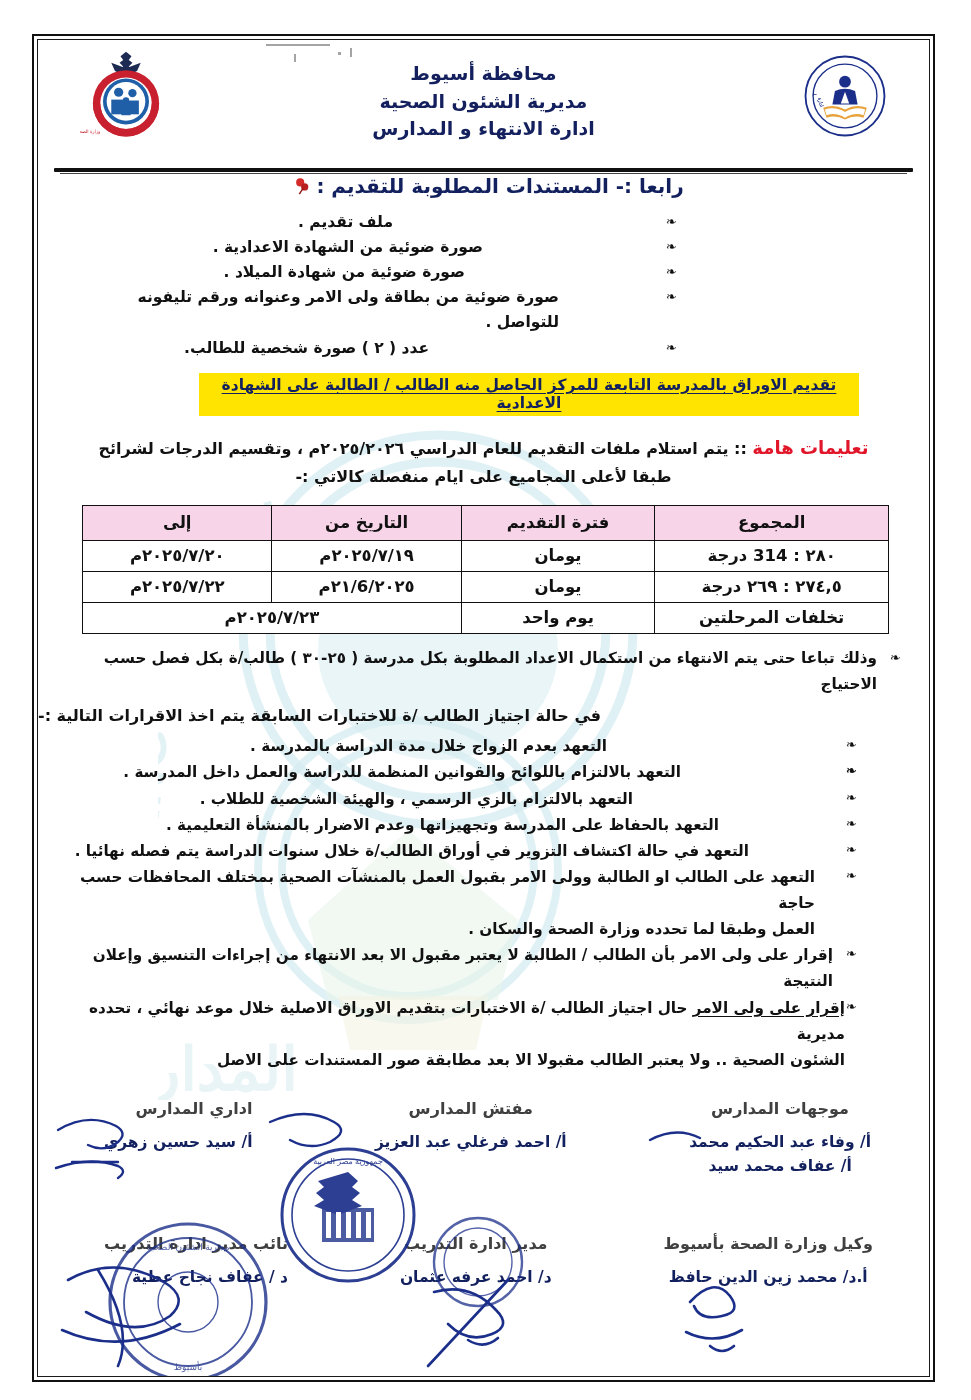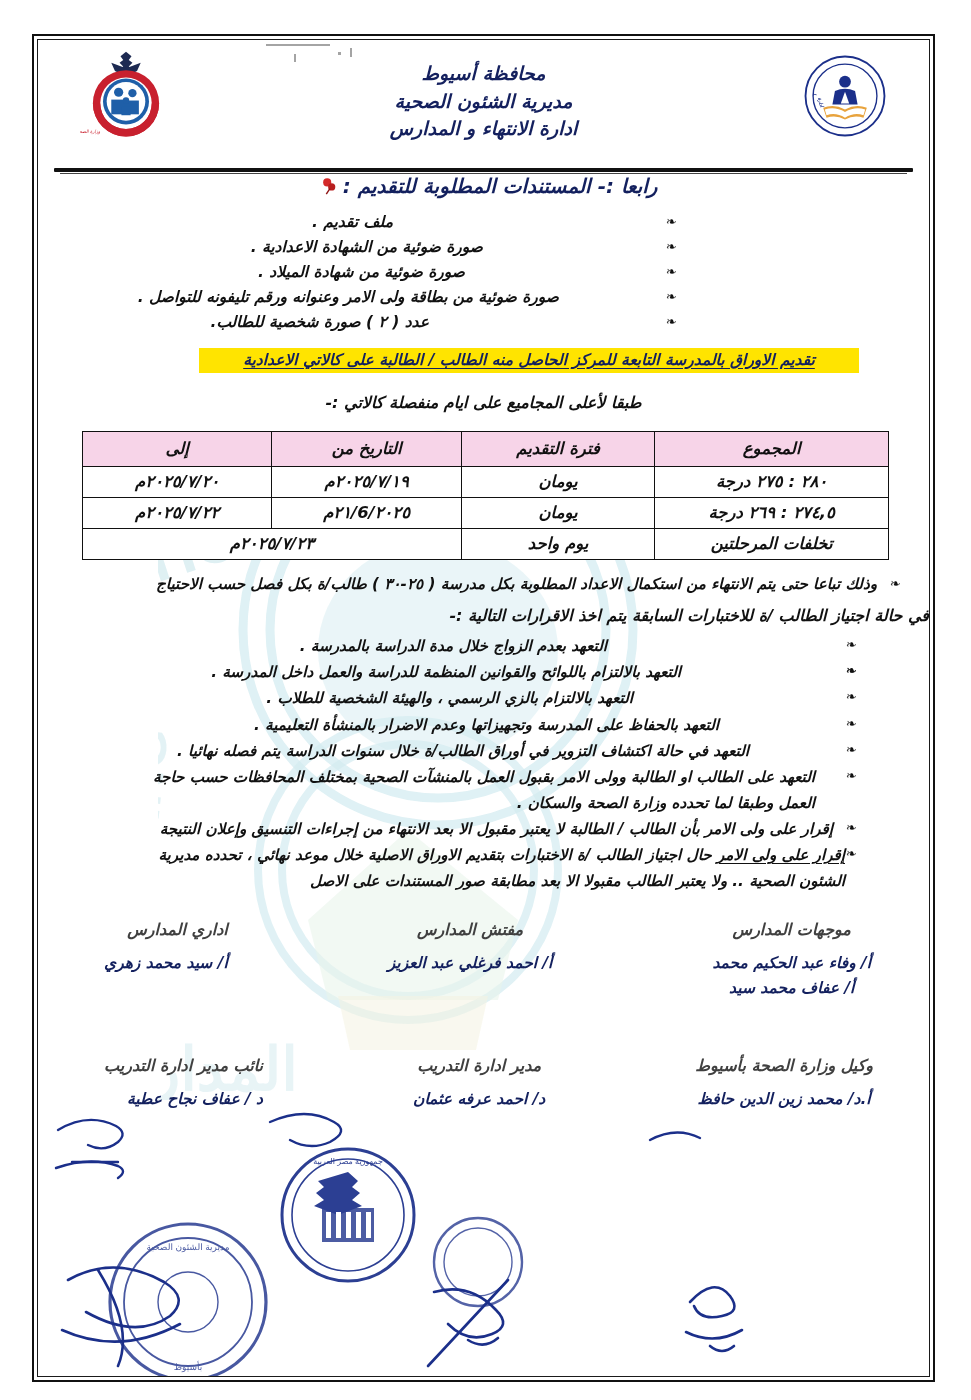--- a/index.html
+++ b/index.html
@@ -52,21 +52,20 @@
     width: 560px;
     height: 700px;
     pointer-events: none;
     opacity: .45;
     z-index: 0;
   }
 
   .content {
     position: relative;
     z-index: 2;
-    font-style: italic;
   }
 
   
   #header {
     position: relative;
     height: 110px;
     padding-top: 14px;
   }
   #header-titles {
     text-align: center;
@@ -217,21 +216,21 @@
   col.c-from { width: 23.5%; }
   col.c-to { width: 23.5%; }
 
   
   #notes {
     margin: 12px 26px 0 18px;
   }
   #notes li { font-size: 15.2px; line-height: 1.68; }
   #notes li.wide { padding-right: 26px; }
   .sub-heading {
-    text-align: right;
+    text-align: left;
     color: #111;
     font-weight: bold;
     font-size: 16px;
     margin: 9px 0 8px 0;
   }
   #pledges {
     margin: 0 70px 0 30px;
   }
   #pledges li {
     text-align: right;
@@ -404,24 +403,28 @@
 
       <ul class="bullets" id="docs-list">
         <li><span class="bul">❧</span><span>ملف تقديم .</span></li>
         <li><span class="bul">❧</span><span>صورة ضوئية من الشهادة الاعدادية .</span></li>
         <li><span class="bul">❧</span><span>صورة ضوئية من شهادة الميلاد .</span></li>
         <li><span class="bul">❧</span><span>صورة ضوئية من بطاقة ولى الامر وعنوانه ورقم تليفونه للتواصل .</span></li>
         <li><span class="bul">❧</span><span>عدد ( ٢ ) صورة شخصية للطالب.</span></li>
       </ul>
 
       <div id="yellow-banner">
-        <span>تقديم الاوراق بالمدرسة التابعة للمركز الحاصل منه الطالب / الطالبة على كالاتي الاعدادية</span>
+        <span>تقديم الاوراق بالمدرسة التابعة للمركز الحاصل منه الطالب / الطالبة على الشهادة الاعدادية</span>
       </div>
 
       <div id="instructions">
+        <div>
+          <span id="instr-label">تعليمات هامة</span>
+          <span>:: يتم استلام ملفات التقديم للعام الدراسي ٢٠٢٥/٢٠٢٦م ، وتقسيم الدرجات لشرائح</span>
+        </div>
         <div>طبقا لأعلى المجاميع على ايام منفصلة كالاتي :-</div>
       </div>
 
       <div id="table-wrap">
         <table id="sched">
           <colgroup>
             <col class="c-total">
               <col class="c-period">
               <col class="c-from">
               <col class="c-to">
@@ -429,21 +432,21 @@
           <thead>
             <tr>
               <th>المجموع</th>
               <th>فترة التقديم</th>
               <th>التاريخ من</th>
               <th>إلى</th>
             </tr>
           </thead>
           <tbody>
             <tr>
-              <td>٢٨٠ : ٢٧٥ درجة</td>
+              <td>٢٨٠ : 314 درجة</td>
               <td>يومان</td>
               <td>٢٠٢٥/٧/١٩م</td>
               <td>٢٠٢٥/٧/٢٠م</td>
             </tr>
             <tr>
               <td>٢٧٤,٥ : ٢٦٩ درجة</td>
               <td>يومان</td>
               <td>٢٠٢٥/6/٢١م</td>
               <td>٢٠٢٥/٧/٢٢م</td>
             </tr>
@@ -497,21 +500,21 @@
           <div class="sig-title">موجهات المدارس</div>
           <div class="sig-name">أ/ وفاء عبد الحكيم محمد</div>
           <div class="sig-name">أ/ عفاف محمد سيد</div>
         </div>
         <div class="sig-col">
           <div class="sig-title">مفتش المدارس</div>
           <div class="sig-name">أ/ احمد فرغلي عبد العزيز</div>
         </div>
         <div class="sig-col c-right">
           <div class="sig-title">اداري المدارس</div>
-          <div class="sig-name">أ/ سيد محمد زهري</div>
+          <div class="sig-name">أ/ سيد حسين زهري</div>
         </div>
       </div>
 
       <div id="sig-bottom">
         <div class="sig-col c-left">
           <div class="sig-title">وكيل وزارة الصحة بأسيوط</div>
           <div class="sig-name">أ.د/ محمد زين الدين حافظ</div>
         </div>
         <div class="sig-col">
           <div class="sig-title">مدير ادارة التدريب</div>

